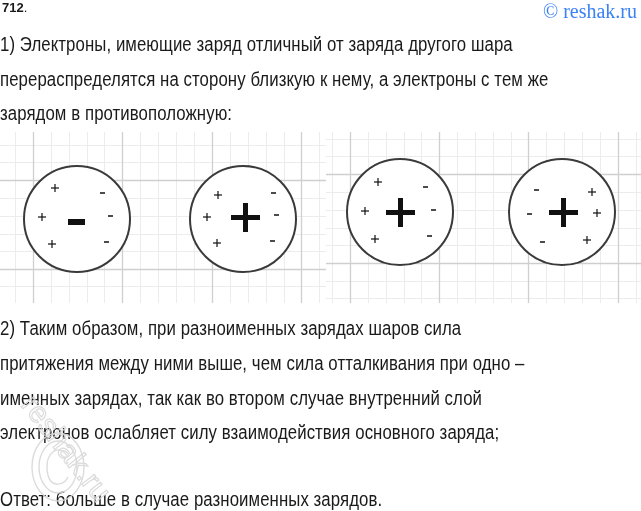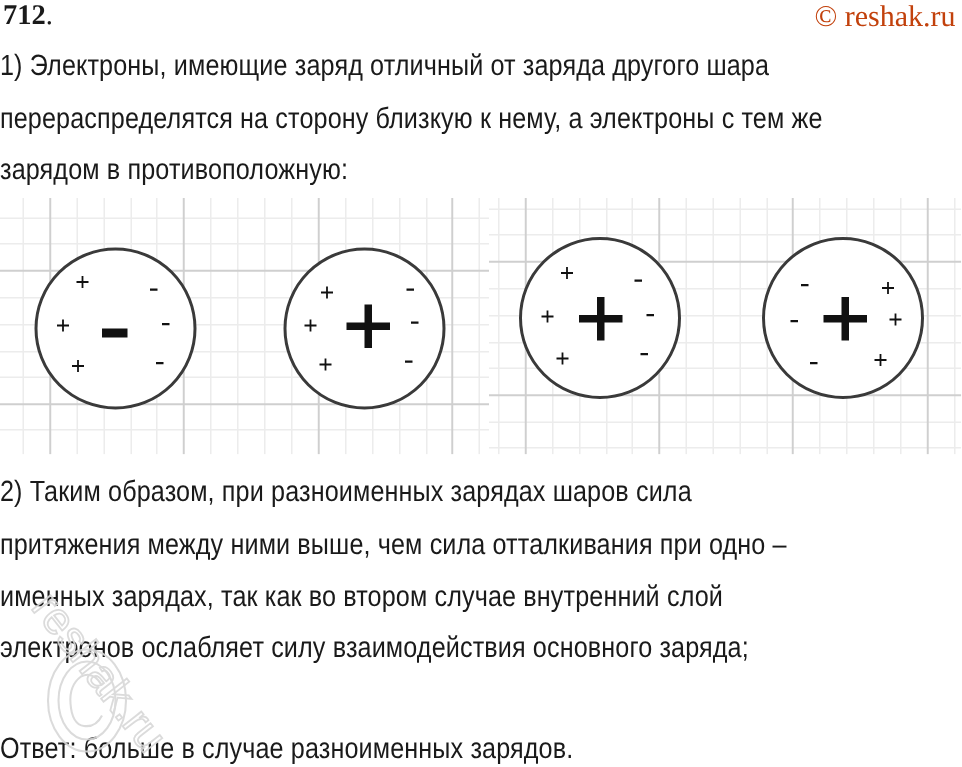--- a/index.html
+++ b/index.html
@@ -3,27 +3,27 @@
   <meta charset="utf-8">
   <style>
     html, body { margin: 0; padding: 0; background: #ffffff; }
     body {
       width: 641px; height: 511px; position: relative; overflow: hidden;
       font-family: "Liberation Sans", "DejaVu Sans", sans-serif;
       color: #1a1a1a;
     }
     .problem-number {
       position: absolute; left: 2px; top: 0px;
-      font-family: Liberation Serif, serif; font-weight: bold; font-size: 19px;
+      font-family: Liberation Sans, sans-serif; font-weight: bold; font-size: 13px;
       letter-spacing: 0px;
     }
     .problem-number .dot { font-weight: normal; }
     .copyright {
       position: absolute; right: 4px; top: 0px;
-      font-family: "Liberation Serif", serif; font-size: 20px; color: #c2410c;
+      font-family: "Liberation Serif", serif; font-size: 20px; color: #3b82f6;
     }
     .text-line {
       position: absolute; left: 0px;
       font-family: "Liberation Sans", sans-serif; font-size: 19.5px;
       white-space: nowrap; transform-origin: left top;
       transform: scaleX(0.86);
       letter-spacing: 0.1px;
     }
     .panel {
       position: absolute; top: 132px; height: 171px; overflow: hidden;

